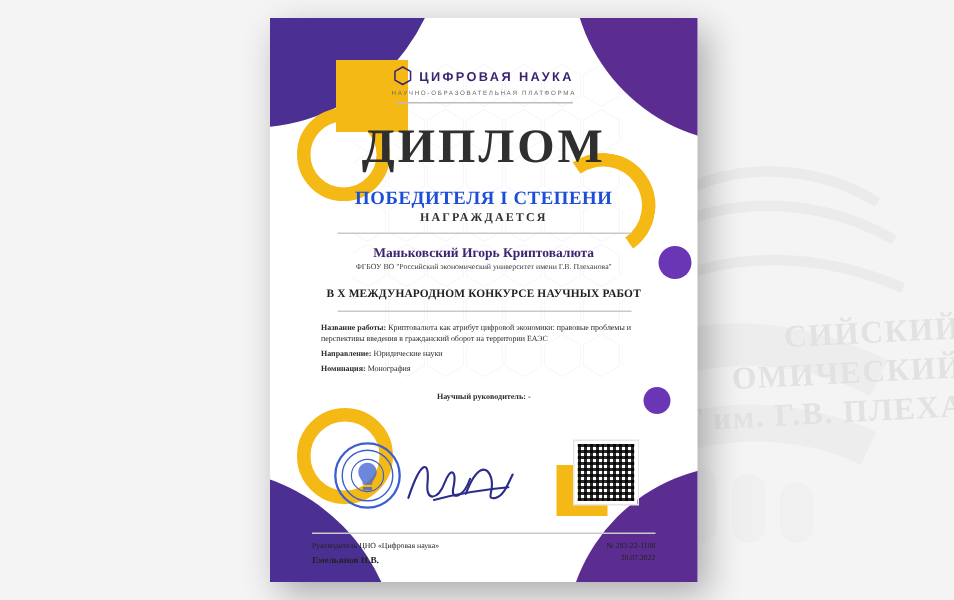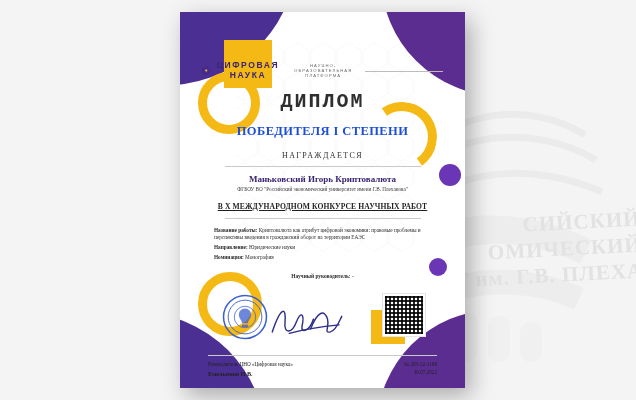--- a/index.html
+++ b/index.html
@@ -142,22 +142,23 @@
     opacity: .35;
   }
   
   .content {
     position: absolute;
     left: 0; right: 0; top: 0;
     padding: 0 22px;
     text-align: center;
   }
   .logo-block {
-    margin-top: 48px;
+    margin-top: 32px;
     display: flex;
+    flex-direction: column;
     align-items: center;
     gap: 1px;
   }
   .logo-row {
     display: flex;
     align-items: center;
     gap: 4px;
   }
   .logo-mark {
     width: 13px; height: 13px;
@@ -177,42 +178,41 @@
     margin-top: 1px;
   }
   .logo-rule {
     width: 118px;
     height: 1px;
     background: #bcbcbc;
     margin: 3px auto 0;
   }
   .title-main {
     margin-top: 12px;
-    font-family: Liberation Mono, monospace;
-    font-weight: 700;
-    font-size: 20px;
+    font-family: Liberation Serif, serif;
+    font-weight: 700;
+    font-size: 32px;
     letter-spacing: 2px;
     color: #2f2f2f;
     line-height: 1;
   }
   .title-sub {
     margin-top: 12px;
     font-family: "Liberation Serif", serif;
     font-weight: 700;
     font-size: 12.5px;
     letter-spacing: .4px;
     color: #1d4ed8;
   }
   .awarded-label {
-    margin-top: 12px;
     font-family: "Liberation Serif", serif;
     font-size: 8px;
     letter-spacing: 1.4px;
     color: #333;
-    font-weight: 400;
+    font-weight: 700;
   }
   .rule-thin {
     width: 196px;
     height: 1px;
     background: #c9c9c9;
     margin: 6px auto 0;
   }
   .recipient {
     margin-top: 7px;
     font-family: "Liberation Serif", serif;
@@ -227,21 +227,20 @@
     color: #3d3d3d;
     line-height: 1.25;
   }
   .contest {
     margin-top: 9px;
     font-family: "Liberation Serif", serif;
     font-weight: 700;
     font-size: 7.6px;
     letter-spacing: .1px;
     color: #1f1f1f;
-    text-decoration: underline;
   }
   .rule-thin2 {
     width: 196px;
     height: 1px;
     background: #c9c9c9;
     margin: 7px auto 0;
   }
   .details {
     margin-top: 8px;
     text-align: left;

